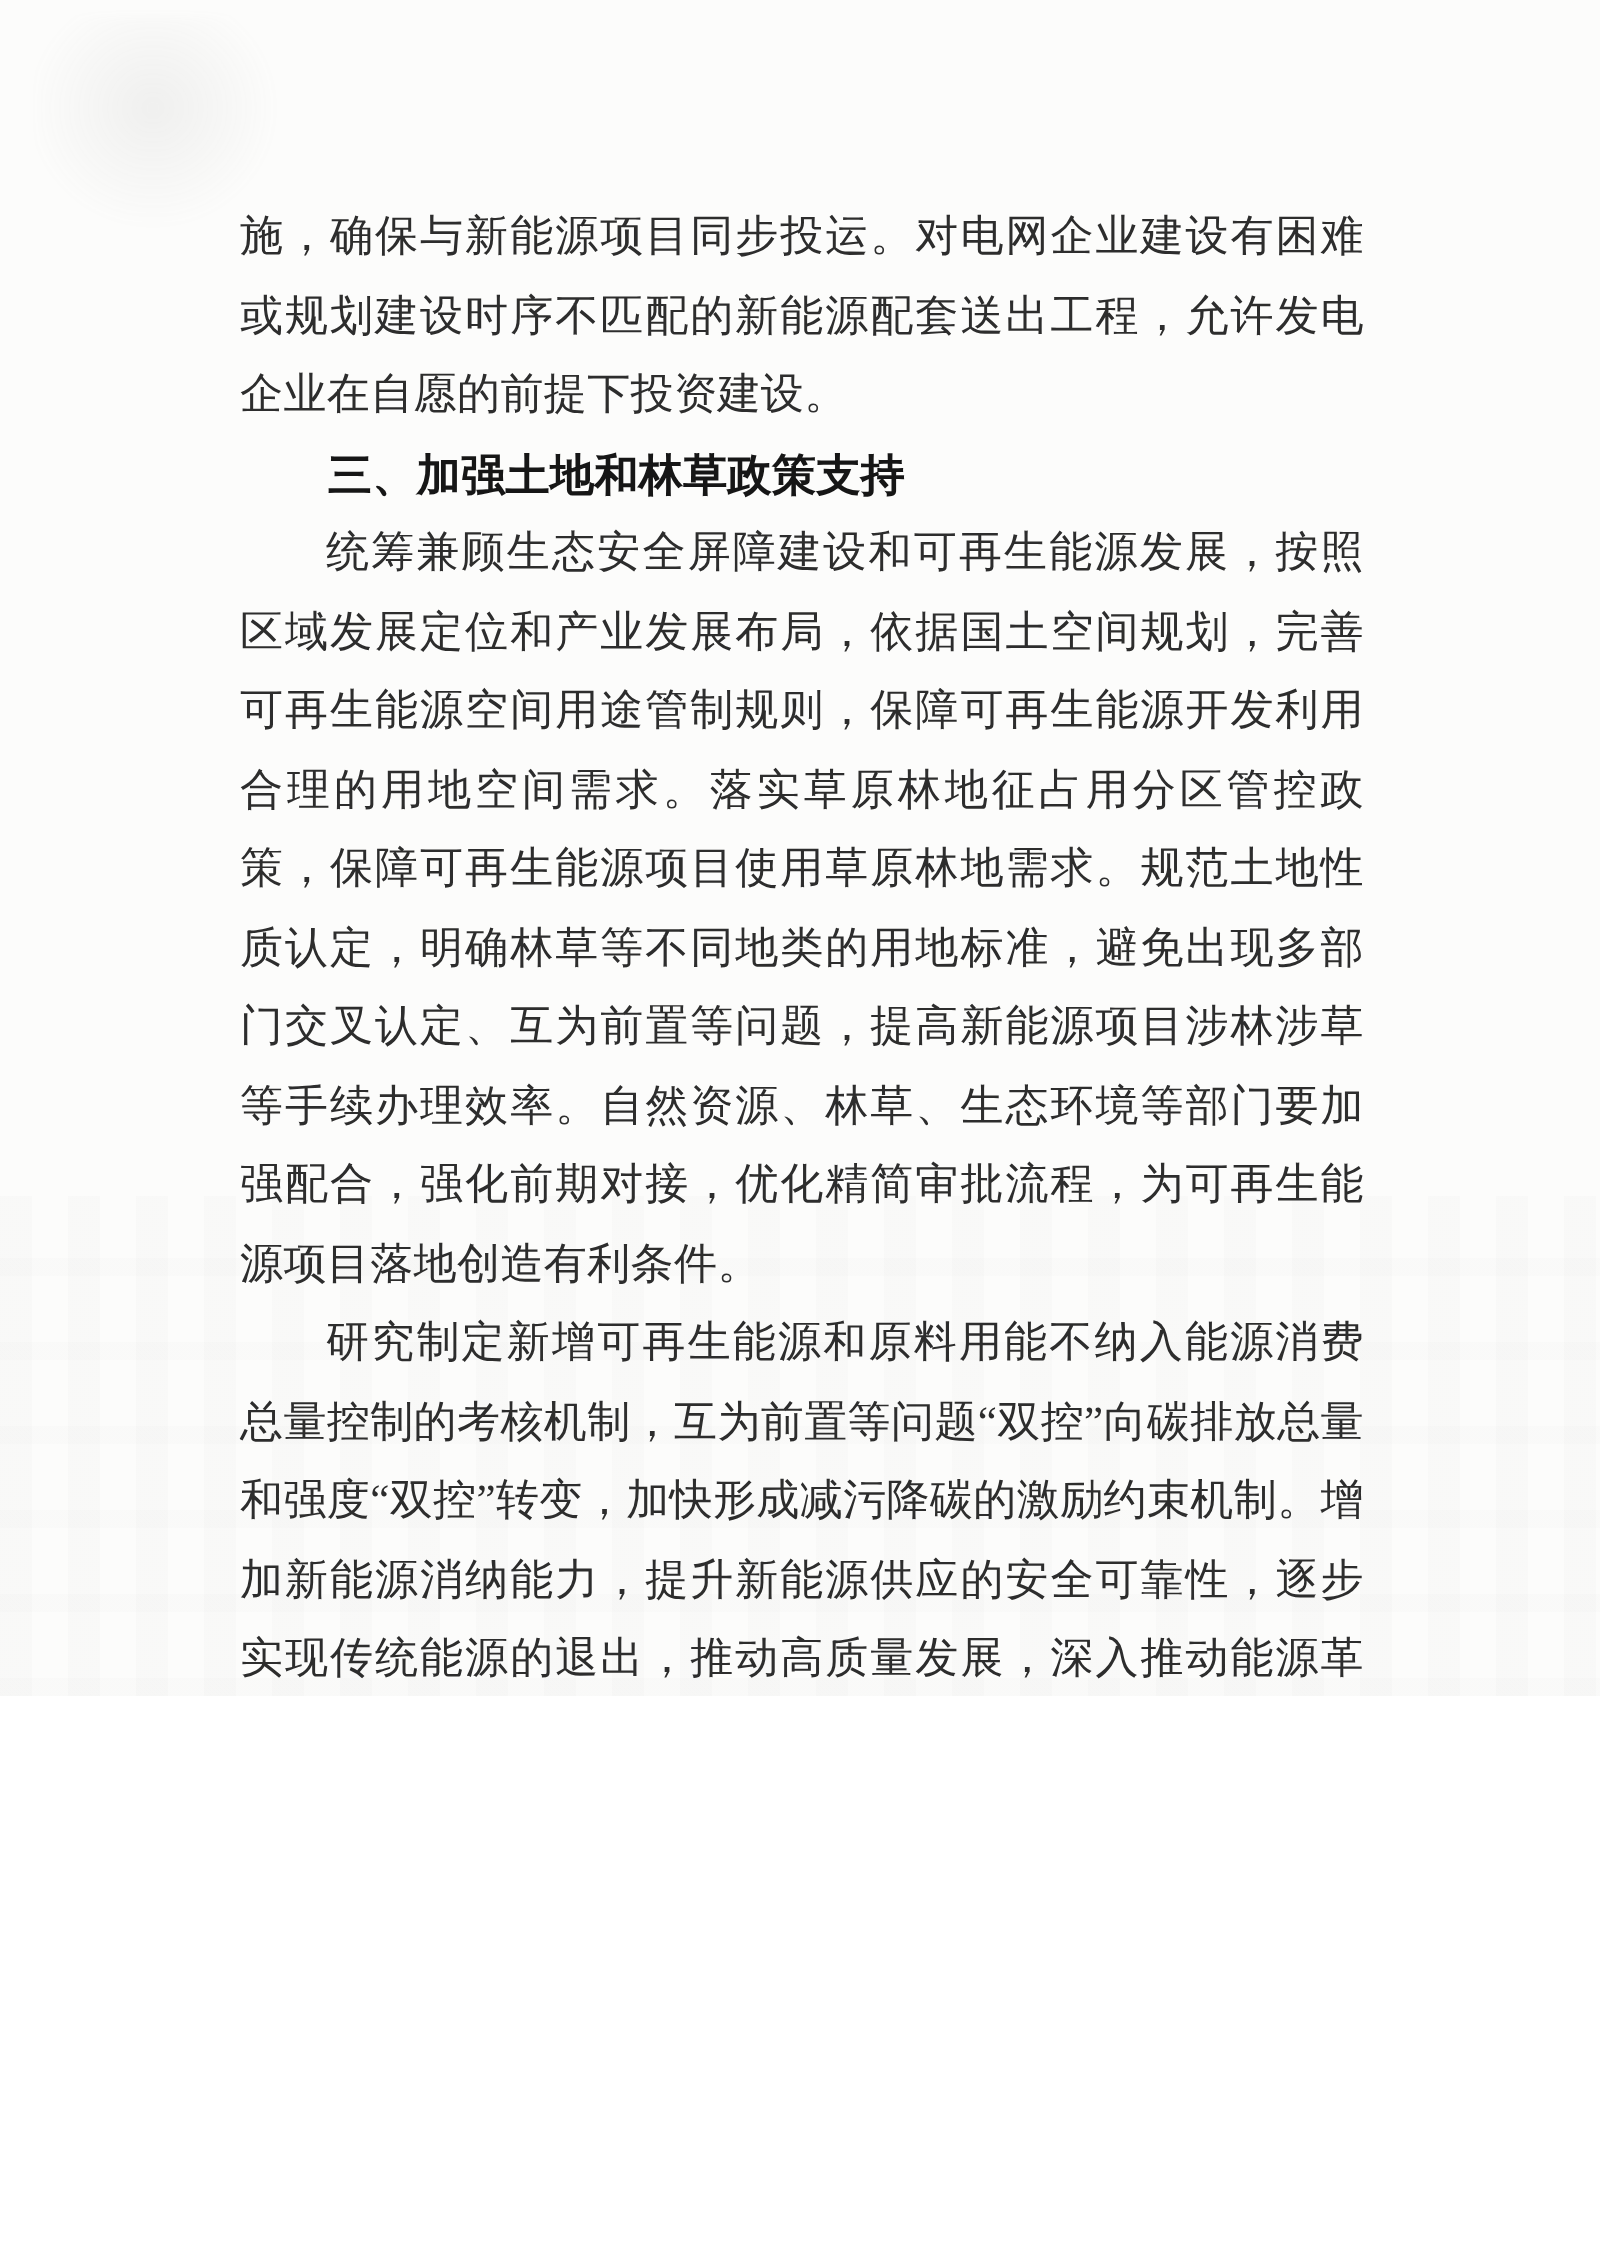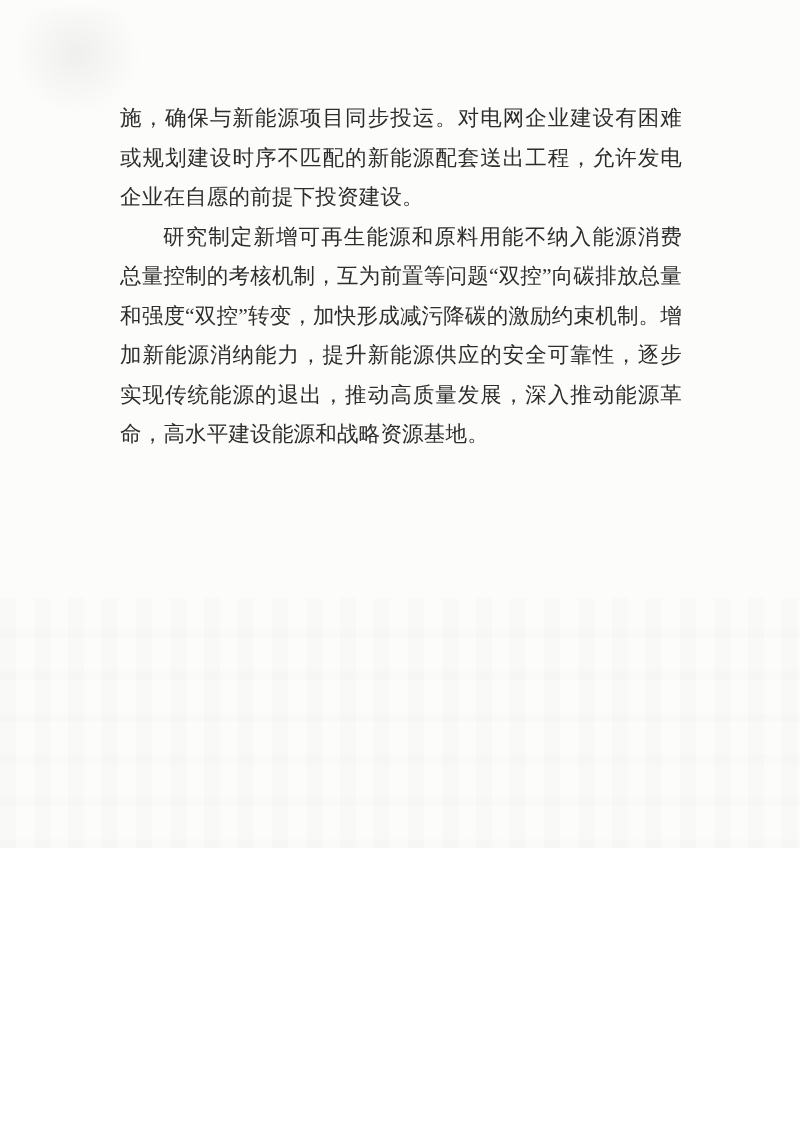--- a/index.html
+++ b/index.html
@@ -82,21 +82,23 @@
 
 <div class="page">
 
   <div class="smudge-top-left"></div>
   <div class="scan-noise-bottom"></div>
 
   <div class="content">
 
     <p class="para no-indent">施，确保与新能源项目同步投运。对电网企业建设有困难或规划建设时序不匹配的新能源配套送出工程，允许发电企业在自愿的前提下投资建设。</p>
 
+    <h3 class="heading">三、加强土地和林草政策支持</h3>
 
+    <p class="para">统筹兼顾生态安全屏障建设和可再生能源发展，按照区域发展定位和产业发展布局，依据国土空间规划，完善可再生能源空间用途管制规则，保障可再生能源开发利用合理的用地空间需求。落实草原林地征占用分区管控政策，保障可再生能源项目使用草原林地需求。规范土地性质认定，明确林草等不同地类的用地标准，避免出现多部门交叉认定、互为前置等问题，提高新能源项目涉林涉草等手续办理效率。自然资源、林草、生态环境等部门要加强配合，强化前期对接，优化精简审批流程，为可再生能源项目落地创造有利条件。</p>
 
 
     <p class="para">研究制定新增可再生能源和原料用能不纳入能源消费总量控制的考核机制，互为前置等问题“双控”向碳排放总量和强度“双控”转变，加快形成减污降碳的激励约束机制。增加新能源消纳能力，提升新能源供应的安全可靠性，逐步实现传统能源的退出，推动高质量发展，深入推动能源革命，高水平建设能源和战略资源基地。</p>
 
   </div>
 
   <div class="page-number">— 33 —</div>
 
 </div>
 

